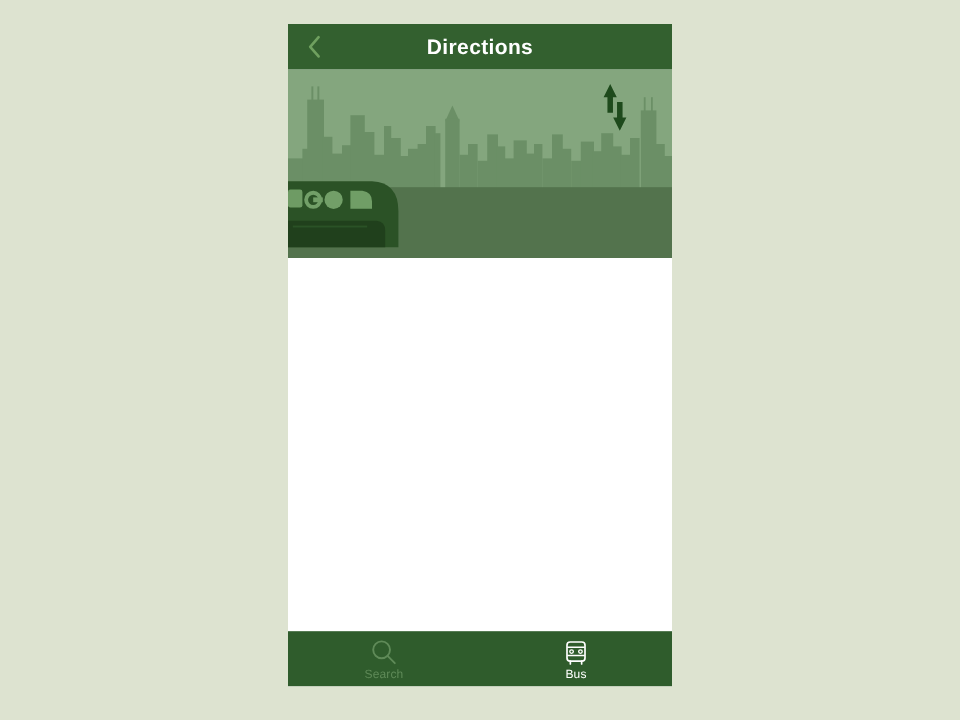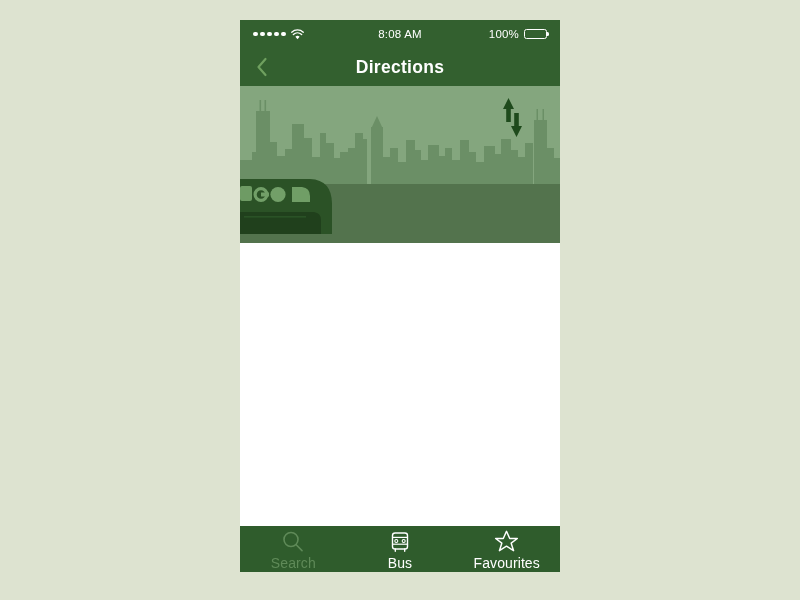--- a/index.html
+++ b/index.html
@@ -167,55 +167,30 @@
   .tab.inactive { color: #5f8a58; }
   .tab-icon {
     width: 26px;
     height: 26px;
     display: flex;
     align-items: center;
     justify-content: center;
   }
   .tab-icon svg { display: block; }
   .tab-label {
-    font-size: 14px;
+    font-size: 10px;
     letter-spacing: 0.1px;
     line-height: 1;
   }
 </style>
 </head>
 <body>
 
 <div id="phone">
 
-  <div class="status-bar">
-    <div class="status-left">
-      <span class="signal-dots">
-        <i></i>
-          <i></i>
-          <i></i>
-          <i></i>
-          <i></i>
-      </span>
-      <span>
-        <svg class="wifi-icon" viewBox="0 0 16 13">
-          <path d="M8 12.2 L5.4 9.2 A4 4 0 0 1 10.6 9.2 Z" fill="#ffffff"></path>
-          <path d="M2.9 6.4 A7.6 7.6 0 0 1 13.1 6.4" stroke="#ffffff" stroke-width="1.7" fill="none" stroke-linecap="round"></path>
-          <path d="M0.9 3.6 A10.6 10.6 0 0 1 15.1 3.6" stroke="#ffffff" stroke-width="1.7" fill="none" stroke-linecap="round"></path>
-        </svg>
-      </span>
-    </div>
-    <div class="status-center">8:08 AM</div>
-    <div class="status-right">
-      <span>100%</span>
-      <span class="battery">
-        <span class="battery-fill" style="width:100%"></span>
-      </span>
-    </div>
-  </div>
 
   <div class="nav-bar">
     <div class="nav-back">
       <svg width="12" height="20" viewBox="0 0 12 20">
         <polyline points="9.5,2 2.5,10 9.5,18" fill="none" stroke="#6fa05f" stroke-width="2.2" stroke-linecap="round" stroke-linejoin="round"></polyline>
       </svg>
     </div>
     <div class="nav-title">Directions</div>
   </div>
 
@@ -321,23 +296,15 @@
           <line x1="4.7" y1="14.2" x2="19.3" y2="14.2" stroke="currentColor" stroke-width="1.2"></line>
           <circle cx="8.3" cy="11" r="1.5" fill="none" stroke="currentColor" stroke-width="1.1"></circle>
           <circle cx="15.7" cy="11" r="1.5" fill="none" stroke="currentColor" stroke-width="1.1"></circle>
           <line x1="7.3" y1="19" x2="7.3" y2="21.3" stroke="currentColor" stroke-width="1.4" stroke-linecap="round"></line>
           <line x1="16.7" y1="19" x2="16.7" y2="21.3" stroke="currentColor" stroke-width="1.4" stroke-linecap="round"></line>
         </svg>
       </span>
       <span class="tab-label">Bus</span>
     </div>
 
-    <div class="tab">
-      <span class="tab-icon">
-        <svg width="25" height="25" viewBox="0 0 24 24">
-          <polygon points="12,2.2 15.1,9.1 22.4,9.1 16.5,13.6 18.8,20.8 12,16.5 5.2,20.8 7.5,13.6 1.6,9.1 8.9,9.1" fill="none" stroke="currentColor" stroke-width="1.4" stroke-linejoin="round"></polygon>
-        </svg>
-      </span>
-      <span class="tab-label">Favourites</span>
-    </div>
 
   </div>
 </div>
 
 </body></html>

